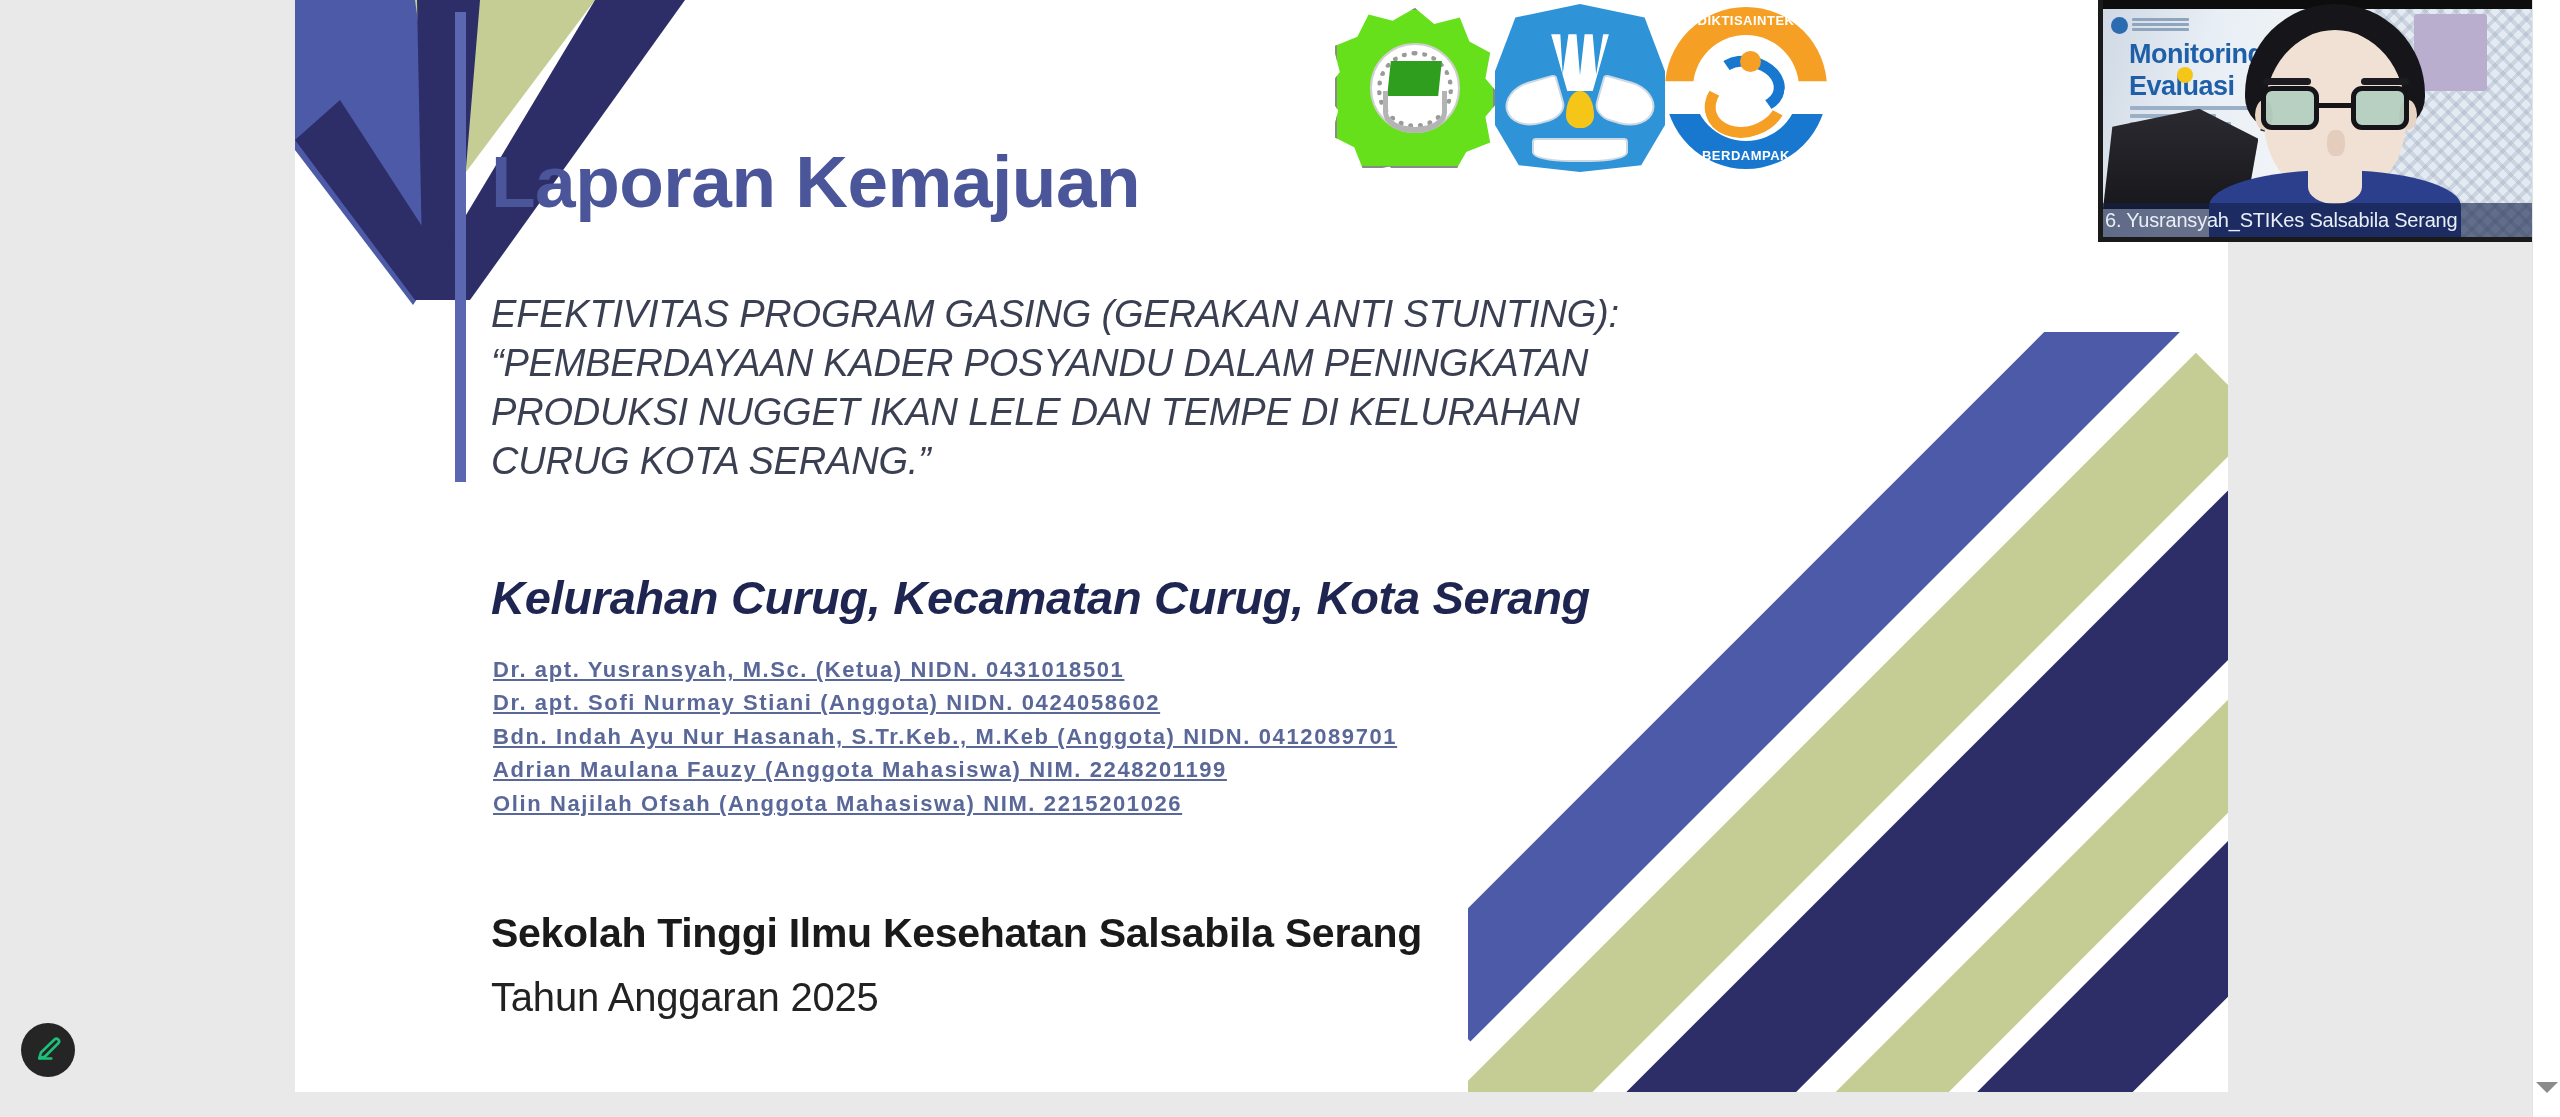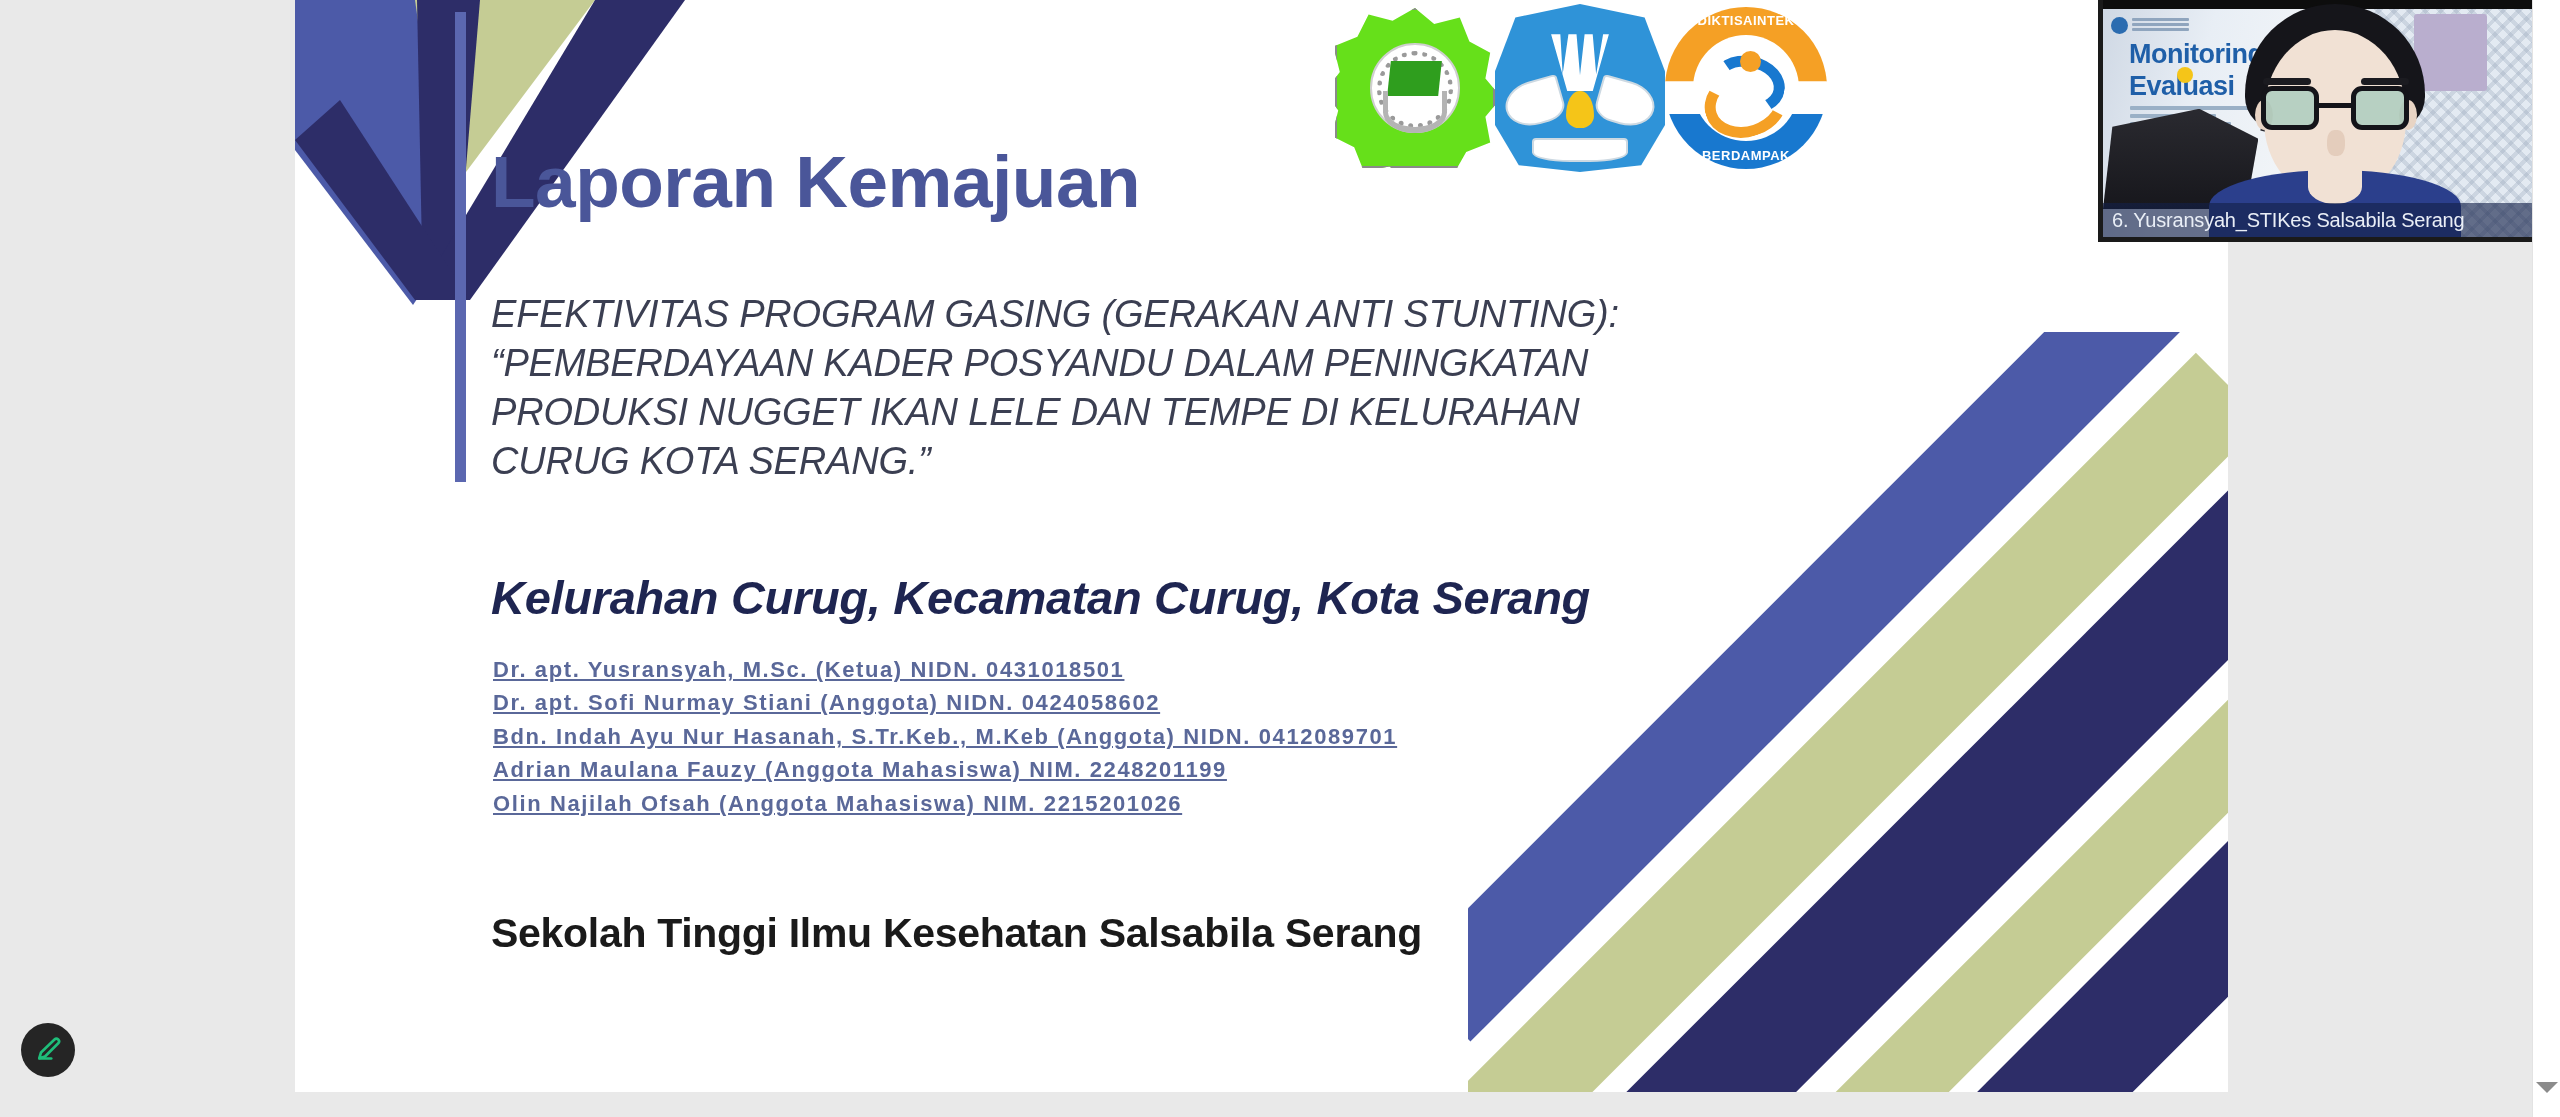--- a/index.html
+++ b/index.html
@@ -289,21 +289,21 @@
     background:#2b3f8c; border-radius:58% 58% 0 0;
   }
   .p-shirt:after {
     content:""; position:absolute; left:50%; top:0; transform:translateX(-50%);
     width:54px; height:34px; background:#f1e1d4; border-radius:0 0 50% 50%;
   }
 
   #video-label {
     position:absolute; left:0; bottom:0; width:100%; height:34px;
     background:rgba(20,32,72,.62);
-    display:flex; align-items:center; padding-left:9px;
+    display:flex; align-items:center; padding-left:2px;
     color:#e9eef6; font-size:20px; letter-spacing:-.2px; white-space:nowrap;
     overflow:hidden;
   }
 
   
   #annotate-btn {
     position:absolute; left:21px; top:1023px; width:54px; height:54px;
     border-radius:50%; background:#252525;
     display:flex; align-items:center; justify-content:center;
     cursor:pointer;
@@ -396,20 +396,21 @@
 
     <div class="authors">
       <span class="al">Dr. apt. Yusransyah, M.Sc. (Ketua) NIDN. 0431018501</span>
       <span class="al">Dr. apt. Sofi Nurmay Stiani (Anggota) NIDN. 0424058602</span>
       <span class="al">Bdn. Indah Ayu Nur Hasanah, S.Tr.Keb., M.Keb (Anggota) NIDN. 0412089701</span>
       <span class="al">Adrian Maulana Fauzy (Anggota Mahasiswa) NIM. 2248201199</span>
       <span class="al">Olin Najilah Ofsah (Anggota Mahasiswa) NIM. 2215201026</span>
     </div>
 
     <div class="inst-name">Sekolah Tinggi Ilmu Kesehatan Salsabila Serang</div>
+    <div class="inst-year">Tahun Anggaran 2025</div>
   </div>
 
   <div id="video-tile">
     <div id="video-bg">
       <div class="vb-panel"></div>
       <div class="vb-purple"></div>
       <div class="vb-logo">
         <span class="lg-circ"></span>
         <span class="lg-lines">
             <i></i>

